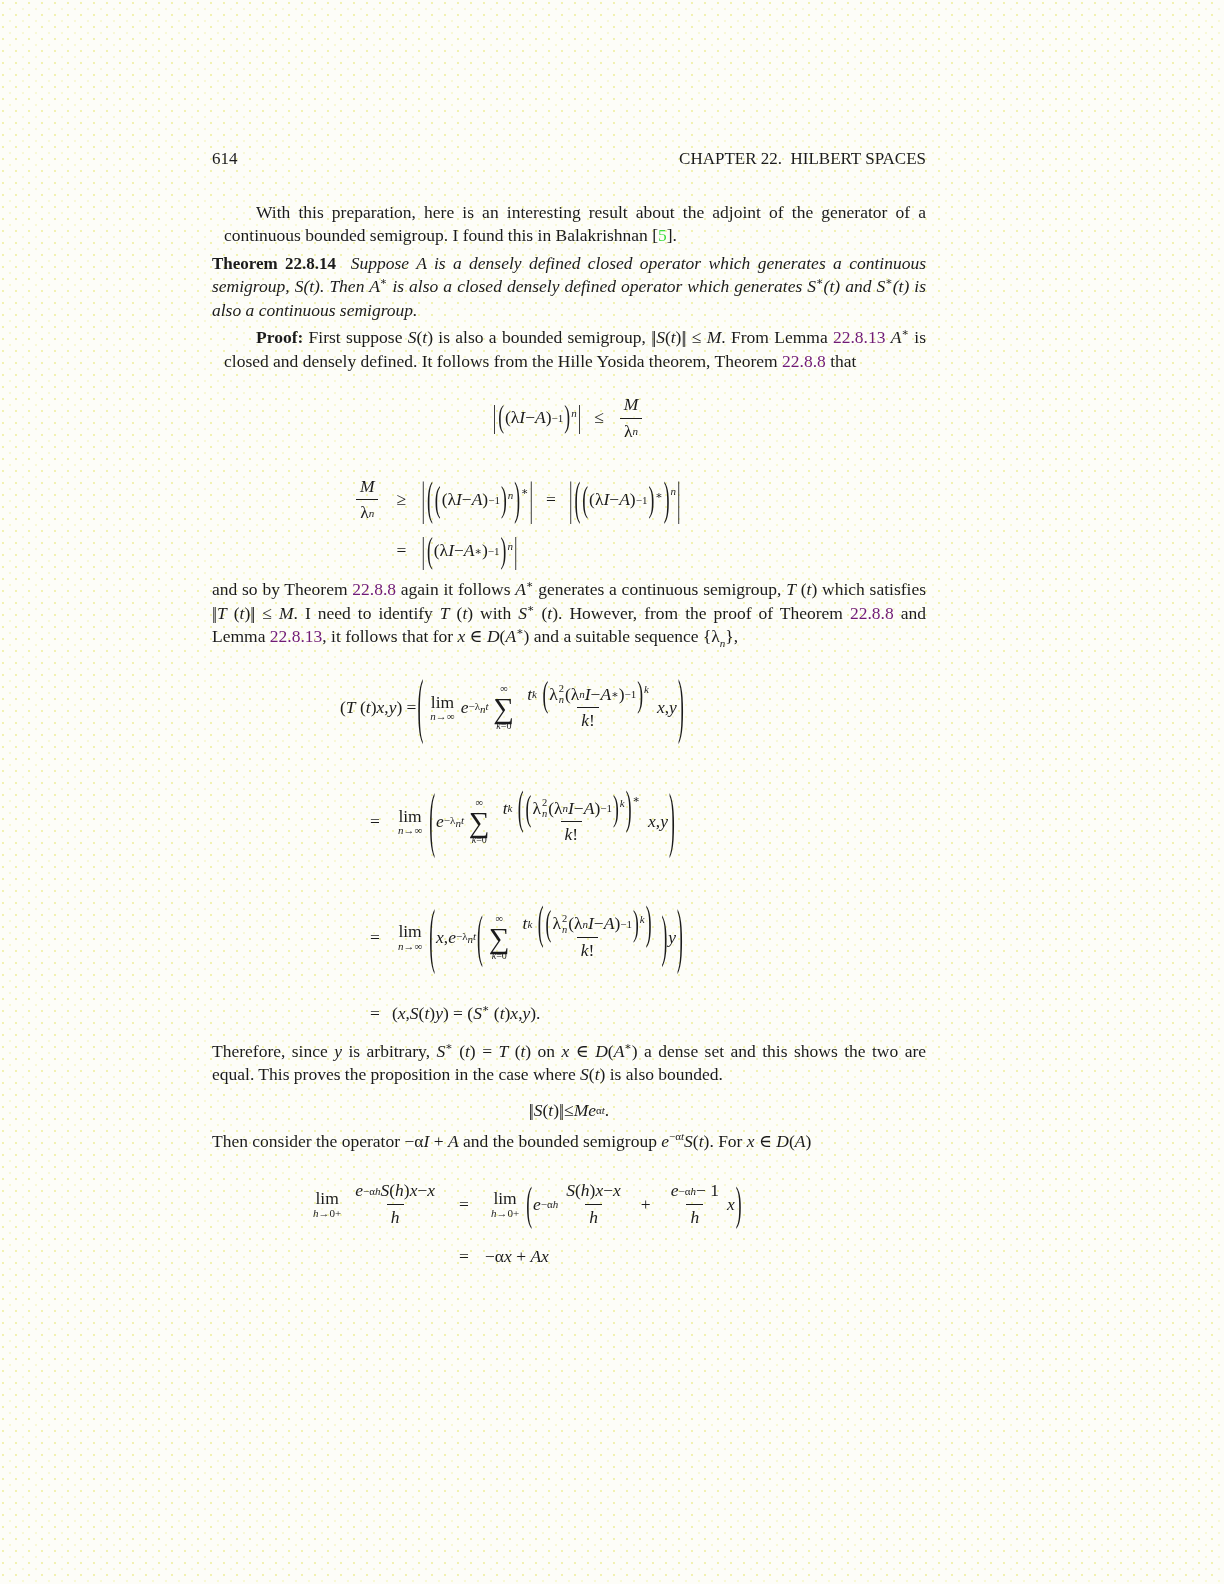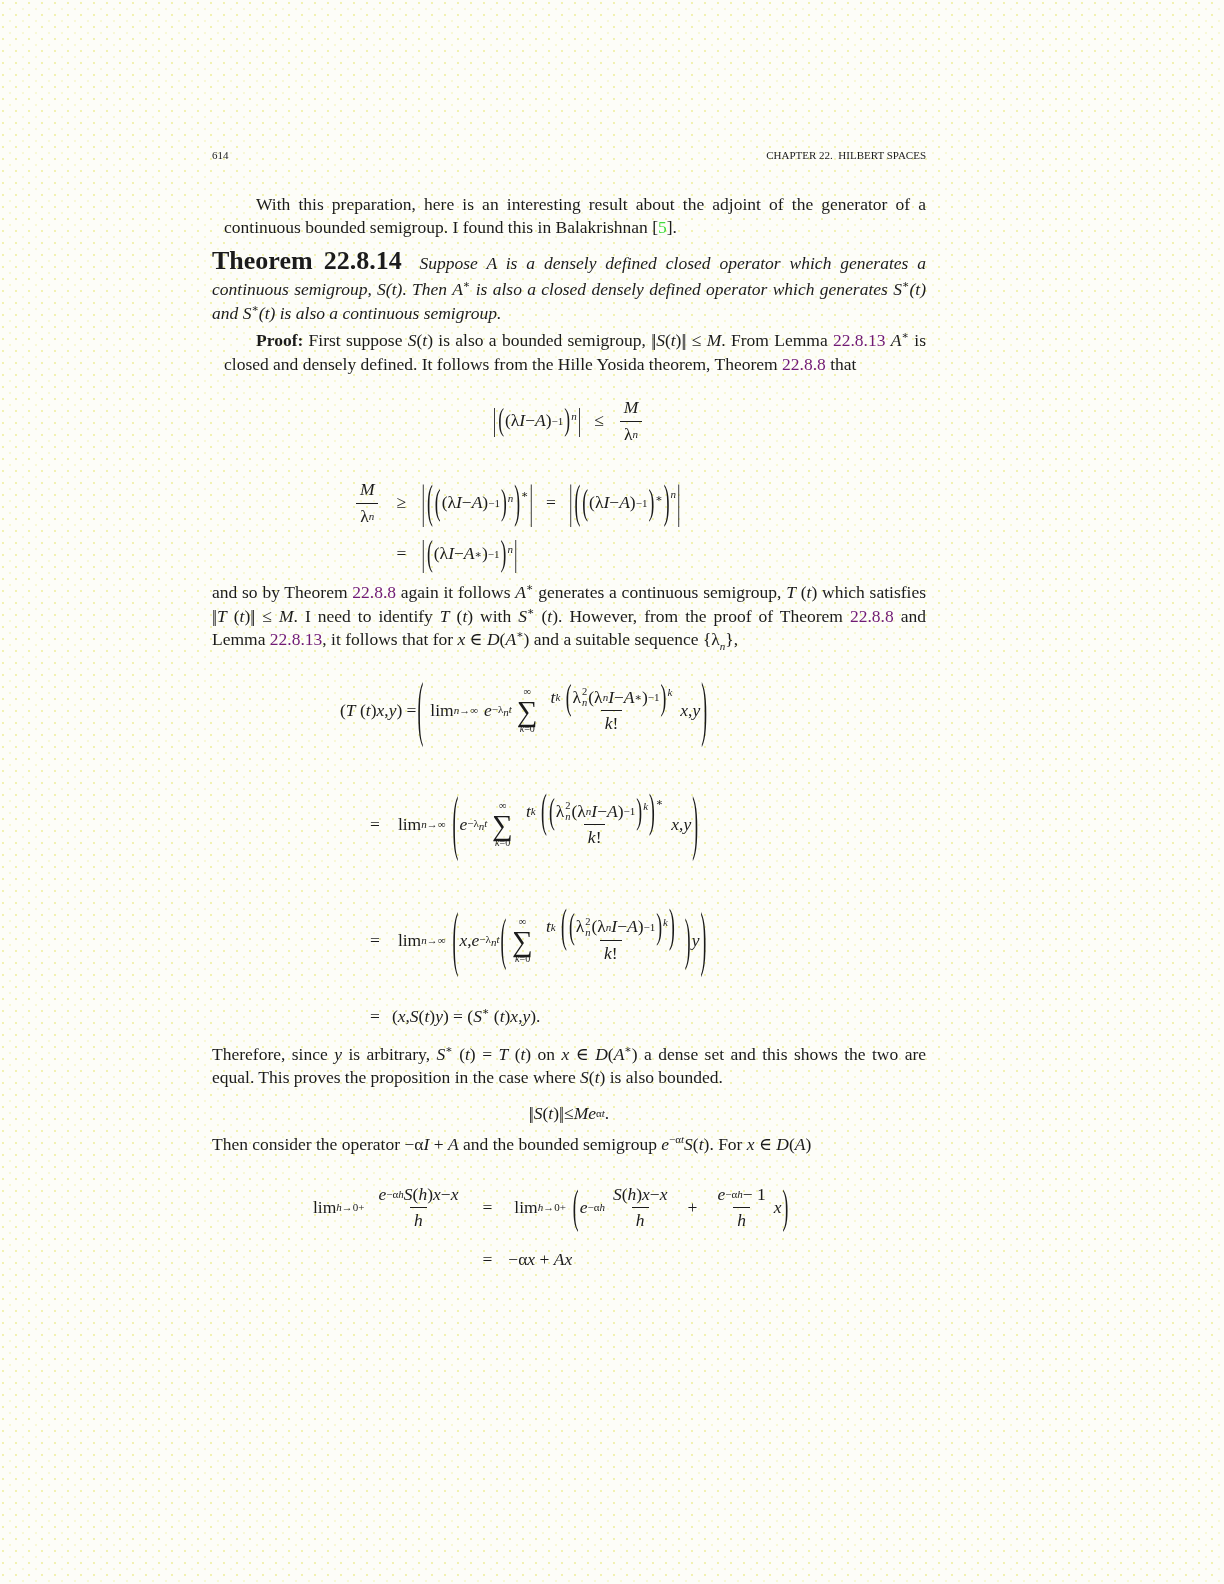--- a/index.html
+++ b/index.html
@@ -7,46 +7,46 @@
     width:1224px;height:1584px;overflow:hidden;
     background-color:#fdfdf8;
     background-image:
       radial-gradient(circle at 3px 3px, rgba(232,232,120,0.55) 1px, transparent 1.6px),
       radial-gradient(circle at 10px 9px, rgba(236,236,150,0.35) 1px, transparent 1.6px);
     background-size:13px 12px,13px 12px;
     font-family:"Liberation Serif","DejaVu Serif",serif;
     color:#1b1b1b;
   }
   .page{width:714px;margin-left:212px;padding-top:148px;font-size:17.5px;line-height:1.34;}
-  .hdr{display:flex;justify-content:space-between;font-size:11px;margin-bottom:30px;align-items:center;}
+  .hdr{display:flex;justify-content:space-between;font-size:17px;margin-bottom:30px;align-items:center;}
   p.body{margin:0 0 4px 0;text-align:justify;}
   p.indent{text-indent:32px;margin-left:12px;}
   .thm{margin-top:26px;margin-bottom:24px;}
-  .thlabel{font-weight:bold;font-size:26px;font-family:"Liberation Serif",serif;}
+  .thlabel{font-weight:bold;font-size:17px;font-family:"Liberation Serif",serif;}
   .thbody{font-style:italic;}
   .link{color:#701a75;}
   .cite{color:#3ddc3d;}
   i{font-style:italic;}
   sup{font-size:11px;line-height:0;}
   sub{font-size:11px;line-height:0;}
   sup.hi1{position:relative;top:-0.45em;}
   sup.hi2{position:relative;top:-0.85em;}
   .dbar{letter-spacing:-2px;margin-right:2px;}
   
   .eq{display:flex;align-items:center;justify-content:center;padding:16px 0;}
   .eq.left{justify-content:flex-start;}
   .rel{margin:0 12px;}
   .fr{display:inline-flex;flex-direction:column;align-items:center;vertical-align:middle;margin:0 4px;}
   .fr .nu{display:inline-flex;align-items:center;padding:0 4px 1px 4px;}
   .fr .de{display:inline-flex;align-items:center;border-top:1.2px solid #1b1b1b;padding:1px 4px 0 4px;}
   .sum{display:inline-flex;flex-direction:column;align-items:center;line-height:1;margin:0 5px;}
   .sum .st{font-size:10.5px;}
   .sum .sg{font-size:29px;line-height:0.9;}
   .sum .sb{font-size:10px;}
-  .limop{display:inline-flex;align-items:center;line-height:1.05;margin:0 6px;}
+  .limop{display:inline-flex;flex-direction:column;align-items:center;line-height:1.05;margin:0 6px;}
   .limop .lb{font-size:11px;}
   .big{display:inline-block;transform:scaleY(var(--sy,1));margin:0 1px;font-weight:400;}
   .s2{--sy:1.8;}
   .s25{--sy:2.1;}
   .s3{--sy:2.7;}
   .s35{--sy:3.3;}
   .s45{--sy:4.1;}
   .ssk{display:inline-flex;flex-direction:column;align-items:flex-start;font-size:10.5px;line-height:1.05;vertical-align:-0.45em;margin:0 1px;}
   .eqgrid{display:grid;grid-template-columns:max-content max-content max-content;align-items:center;column-gap:14px;row-gap:14px;padding:16px 0 16px 140px;}
   .eqgrid .r{justify-self:end;}

